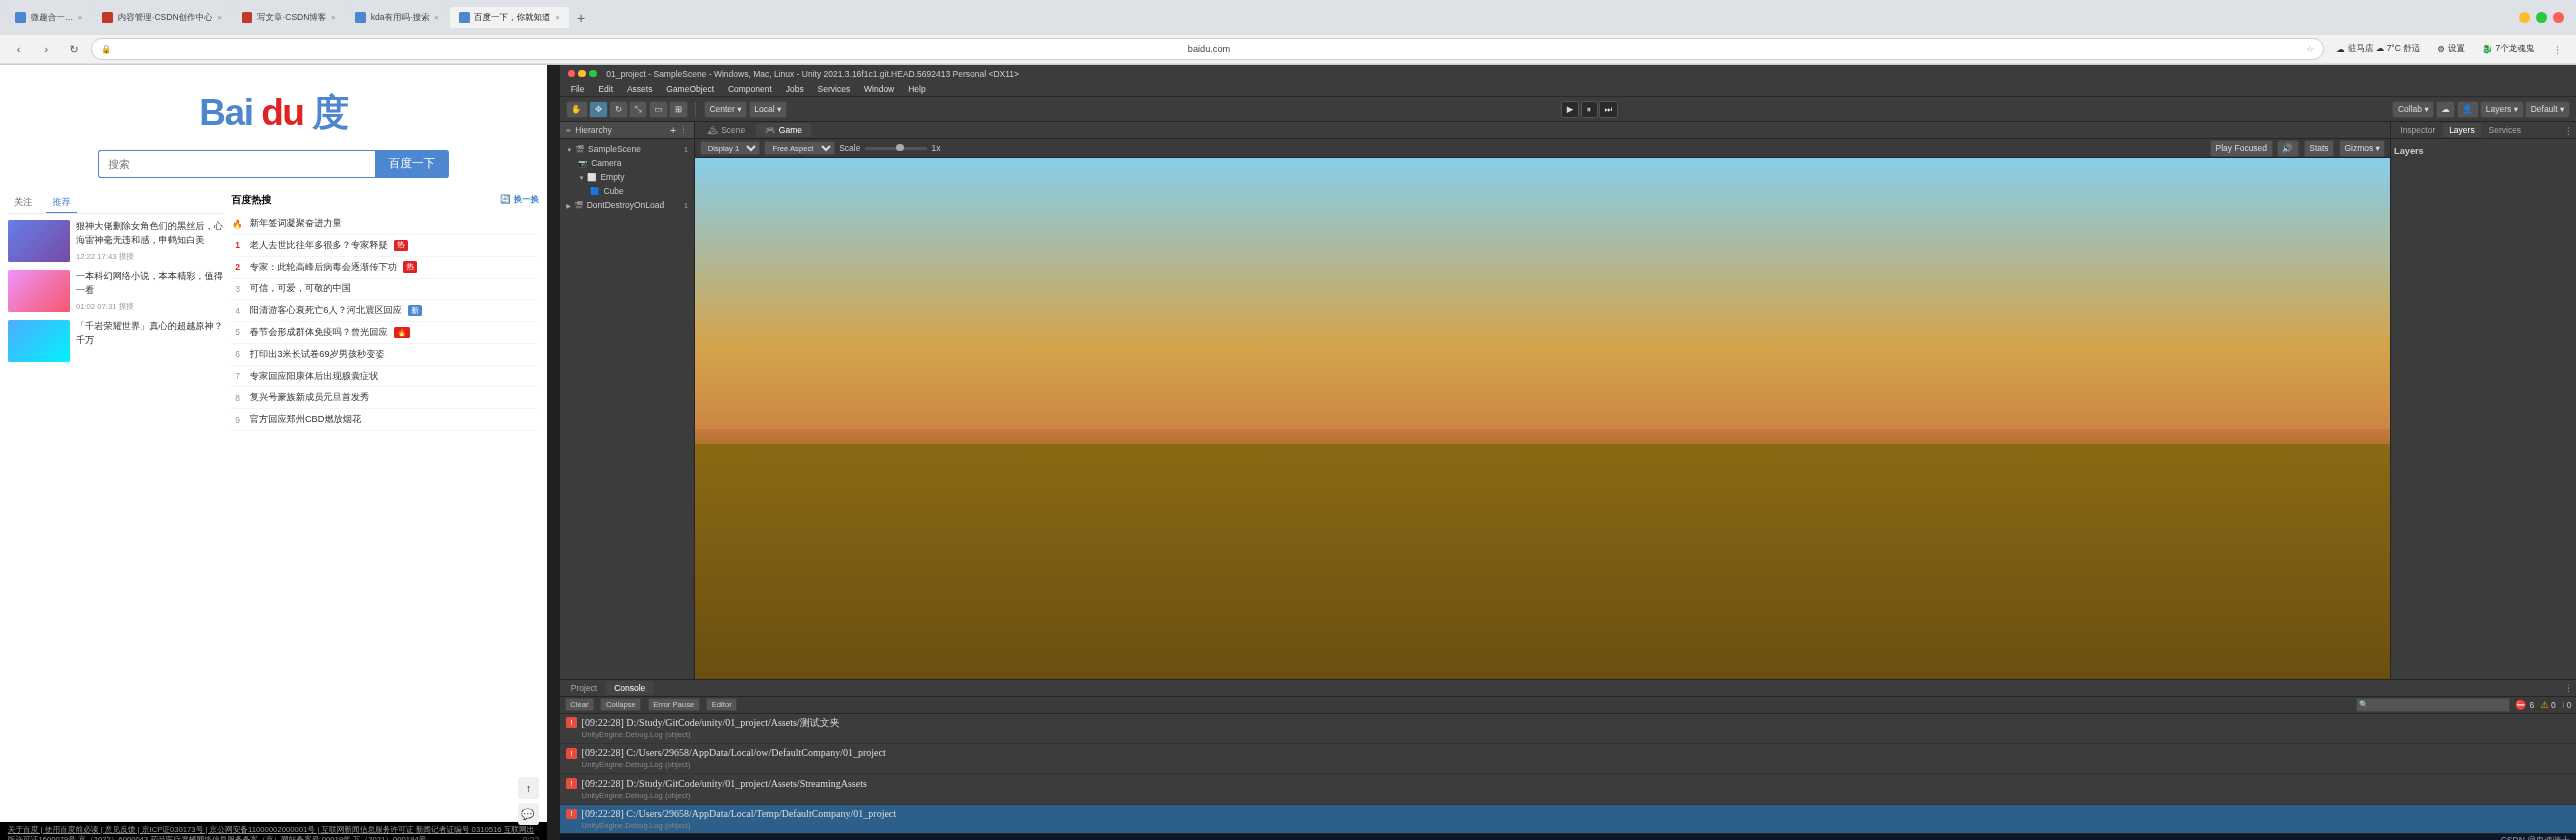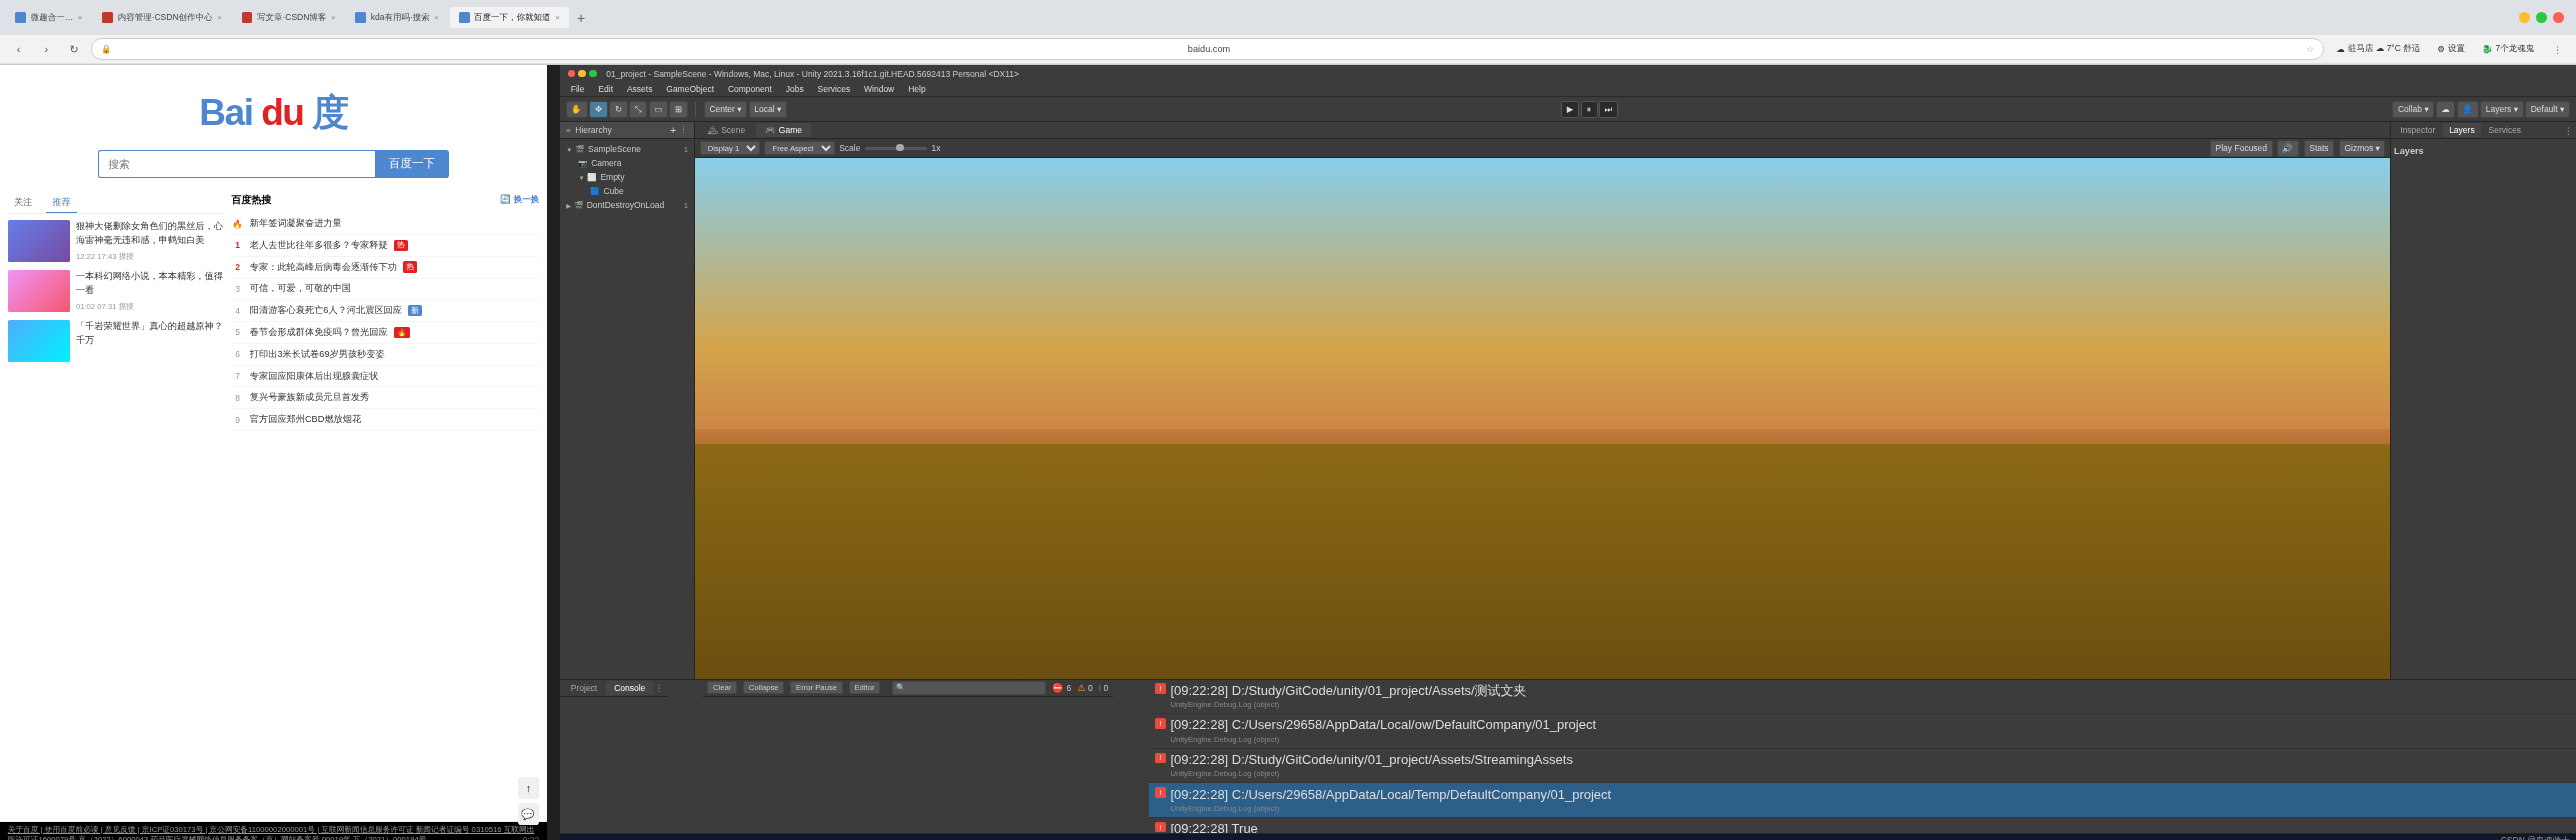--- a/index.html
+++ b/index.html
@@ -531,22 +531,21 @@
       font-size: 8.5px;
       color: #ccc;
     }
 
     
     .unity-bottom {
       height: 154px;
       background: #3c3c3c;
       border-top: 0.8px solid #252525;
       display: flex;
-      flex-direction: row;
-      gap: 36px;
+      flex-direction: column;
     }
     .bottom-tabs {
       height: 17px;
       background: #3c3c3c;
       display: flex;
       align-items: center;
       border-bottom: 0.8px solid #252525;
       padding: 0 3.1px;
       gap: 1.5px;
     }
@@ -627,21 +626,21 @@
       justify-content: center;
       font-size: 7.7px;
       margin-top: 1.5px;
     }
     .entry-icon.error { background: #e74c3c; color: #fff; }
     .entry-text {
       flex: 1;
       color: #ccc;
       line-height: 1.4;
     }
-    .entry-text .line1 { color: #ddd; font-size: 13px; }
+    .entry-text .line1 { color: #ddd; font-size: 10px; font-family: Liberation Serif, serif; }
     .entry-text .line2 { color: #888; font-size: 7.7px; }
 
     
     .unity-statusbar {
       height: 15.4px;
       background: #0f172a;
       border-top: 0.8px solid #252525;
       display: flex;
       align-items: center;
       padding: 0 6.2px;

